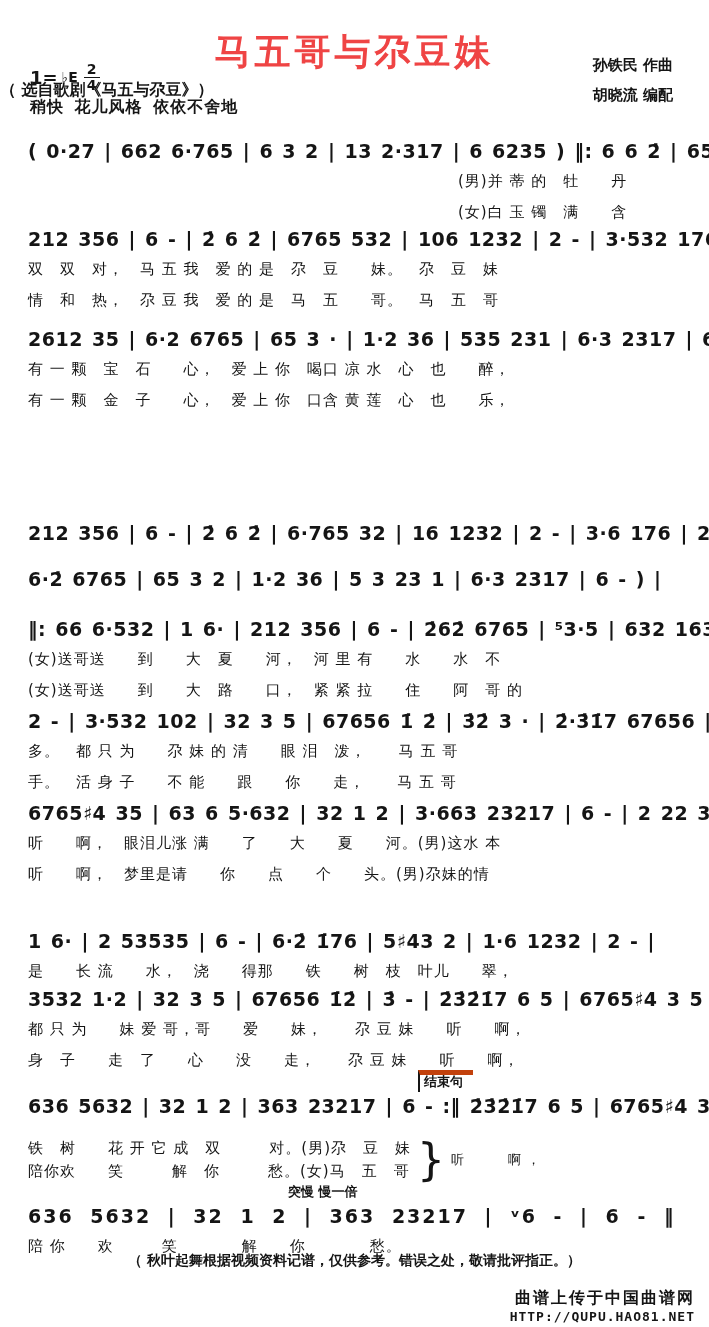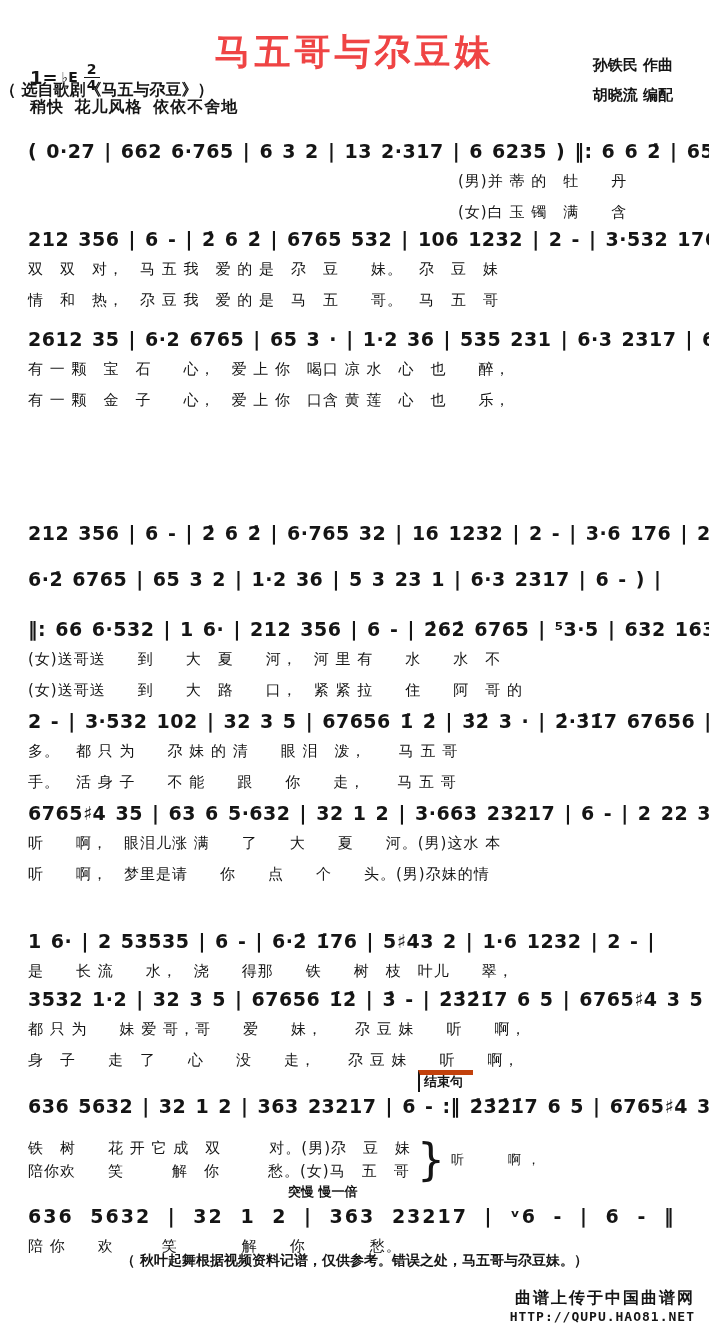--- a/index.html
+++ b/index.html
@@ -172,20 +172,20 @@
       <span class="shared">听　　啊，</span>
     </div>
   </div>
 
   <div class="sys" style="top:1205px">
     <div class="ann" style="left:260px">突慢  慢一倍</div>
     <div class="notation" style="word-spacing:8px;letter-spacing:2px">636 5632 | 32 1 2 | 363 23217 | ᵛ6 - | 6 - ‖</div>
     <div class="lyrics">陪 你　　欢　　　笑　　　　解　　你　　　　愁。</div>
   </div>
 
-  <div class="note-footer">（ 秋叶起舞根据视频资料记谱，仅供参考。错误之处，马五哥与尕豆妹。）</div>
+  <div class="note-footer">（ 秋叶起舞根据视频资料记谱，仅供参考。错误之处，敬请批评指正。）</div>
 
   <div class="site">
     <div class="site-name">曲谱上传于中国曲谱网</div>
     <div class="site-url">HTTP://QUPU.HAO81.NET</div>
   </div>
 
 </div>
 
 </body></html>

